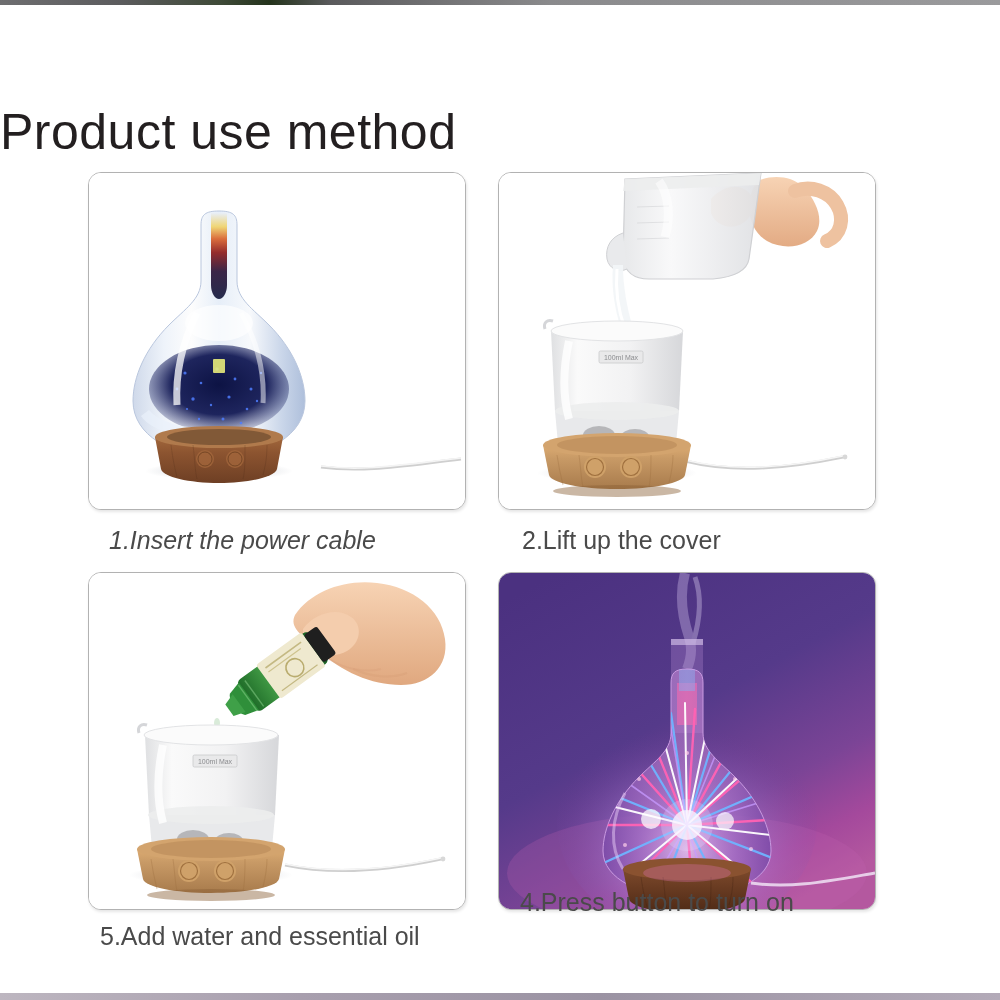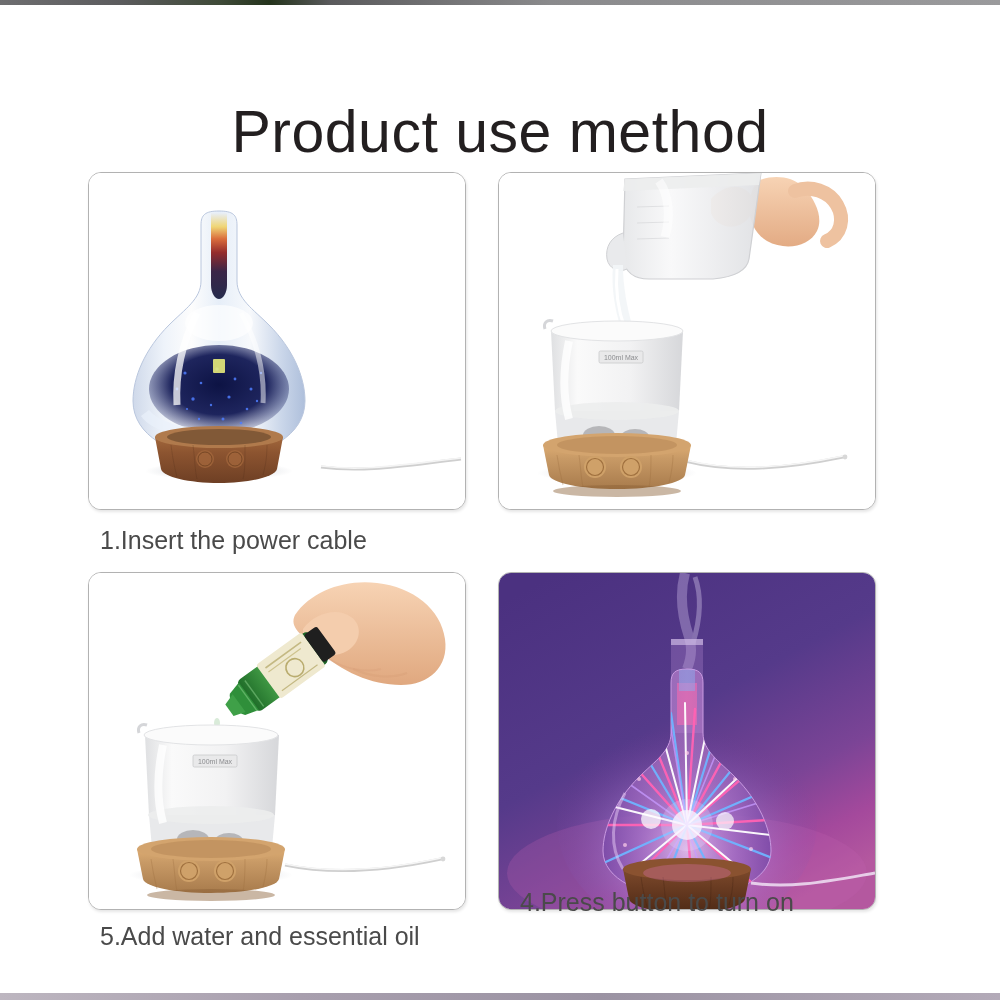--- a/index.html
+++ b/index.html
@@ -10,43 +10,43 @@
     position:relative;
   }
   .page{position:absolute;inset:0;background:#fff;}
 
   .edge-top{position:absolute;top:0;left:0;width:1000px;height:5px;
     background:linear-gradient(90deg,#6e6e70 0%,#5c5c5e 12%,#3f4a38 22%,#24331c 27%,#5a5a5c 33%,#8a8a8c 55%,#9a9a9c 100%);}
   .edge-bottom{position:absolute;bottom:0;left:0;width:1000px;height:7px;
     background:linear-gradient(90deg,#bdb6c0 0%,#a89fae 30%,#9b93a3 60%,#b3aab8 100%);}
 
   .title{
-    position:absolute;left:0;top:104px;width:1000px;text-align:center;
-    font-size:59px;letter-spacing:0.5px;color:#231f20;font-weight:400;
+    position:absolute;left:0;top:104px;width:1000px;
+    font-size:50px;letter-spacing:0.5px;color:#231f20;font-weight:400;
     line-height:56px;
   }
 
   .panel{
     position:absolute;
     border:1.5px solid #b2b2b2;
     border-radius:13px;
     background:#fff;
     box-shadow:1px 2px 3px rgba(0,0,0,0.10);
     overflow:hidden;
   }
   .p1{left:88px;top:172px;width:376px;height:336px;}
   .p2{left:498px;top:172px;width:376px;height:336px;}
   .p3{left:88px;top:572px;width:376px;height:336px;}
   .p4{left:498px;top:572px;width:376px;height:336px;}
 
   .caption{
     position:absolute;
     font-size:25px;color:#4a4a4a;font-weight:400;white-space:nowrap;
   }
-  .c1{left:100px;top:526px;}
+  .c1{left:109px;top:526px;font-style:italic;}
   .c2{left:522px;top:526px;}
   .c3{left:100px;top:922px;}
   .c4{left:520px;top:888px;}
 
   .art{position:absolute;inset:0;}
   svg{display:block;}
 </style>
 </head>
 <body>
 
@@ -247,20 +247,21 @@
           <path d="M174 282 C 174 294, 172 302, 170 310"></path>
         </g>
         <circle cx="96" cy="294" r="11" fill="#cfa169"></circle>
         <circle cx="96" cy="294" r="8.5" fill="none" stroke="#a0713f" stroke-width="1.2"></circle>
         <circle cx="132" cy="294" r="11" fill="#cfa169"></circle>
         <circle cx="132" cy="294" r="8.5" fill="none" stroke="#a0713f" stroke-width="1.2"></circle>
         <ellipse cx="118" cy="318" rx="64" ry="6" fill="#8a6036" opacity="0.45"></ellipse>
       </svg>
     </div>
   </div>
+  <div class="caption c2">2.Lift up the cover</div>
 
   <div class="panel p3">
     <div class="art">
       <svg width="376" height="336" viewBox="0 0 376 336">
         <defs>
           <linearGradient id="g3tank" x1="0" y1="0" x2="1" y2="0">
             <stop offset="0" stop-color="#dfe0e2"></stop>
             <stop offset="0.2" stop-color="#fafafa"></stop>
             <stop offset="0.6" stop-color="#f2f2f3"></stop>
             <stop offset="1" stop-color="#d6d7da"></stop>

